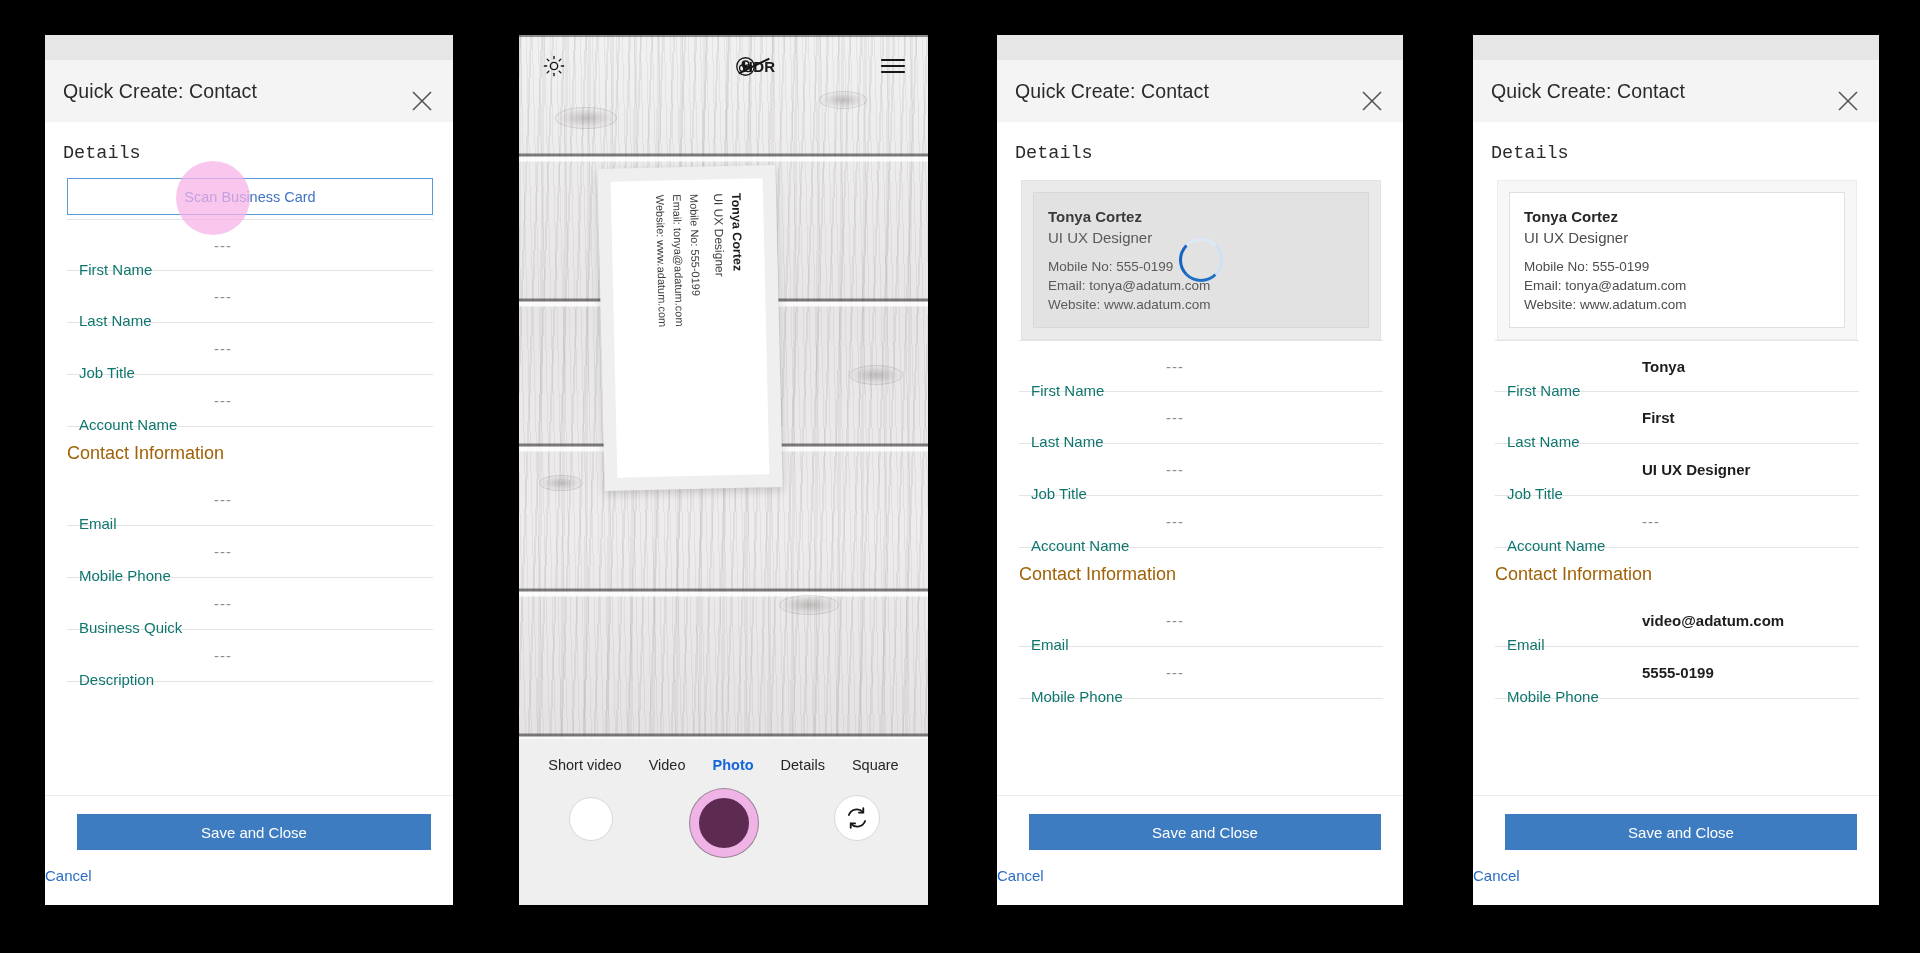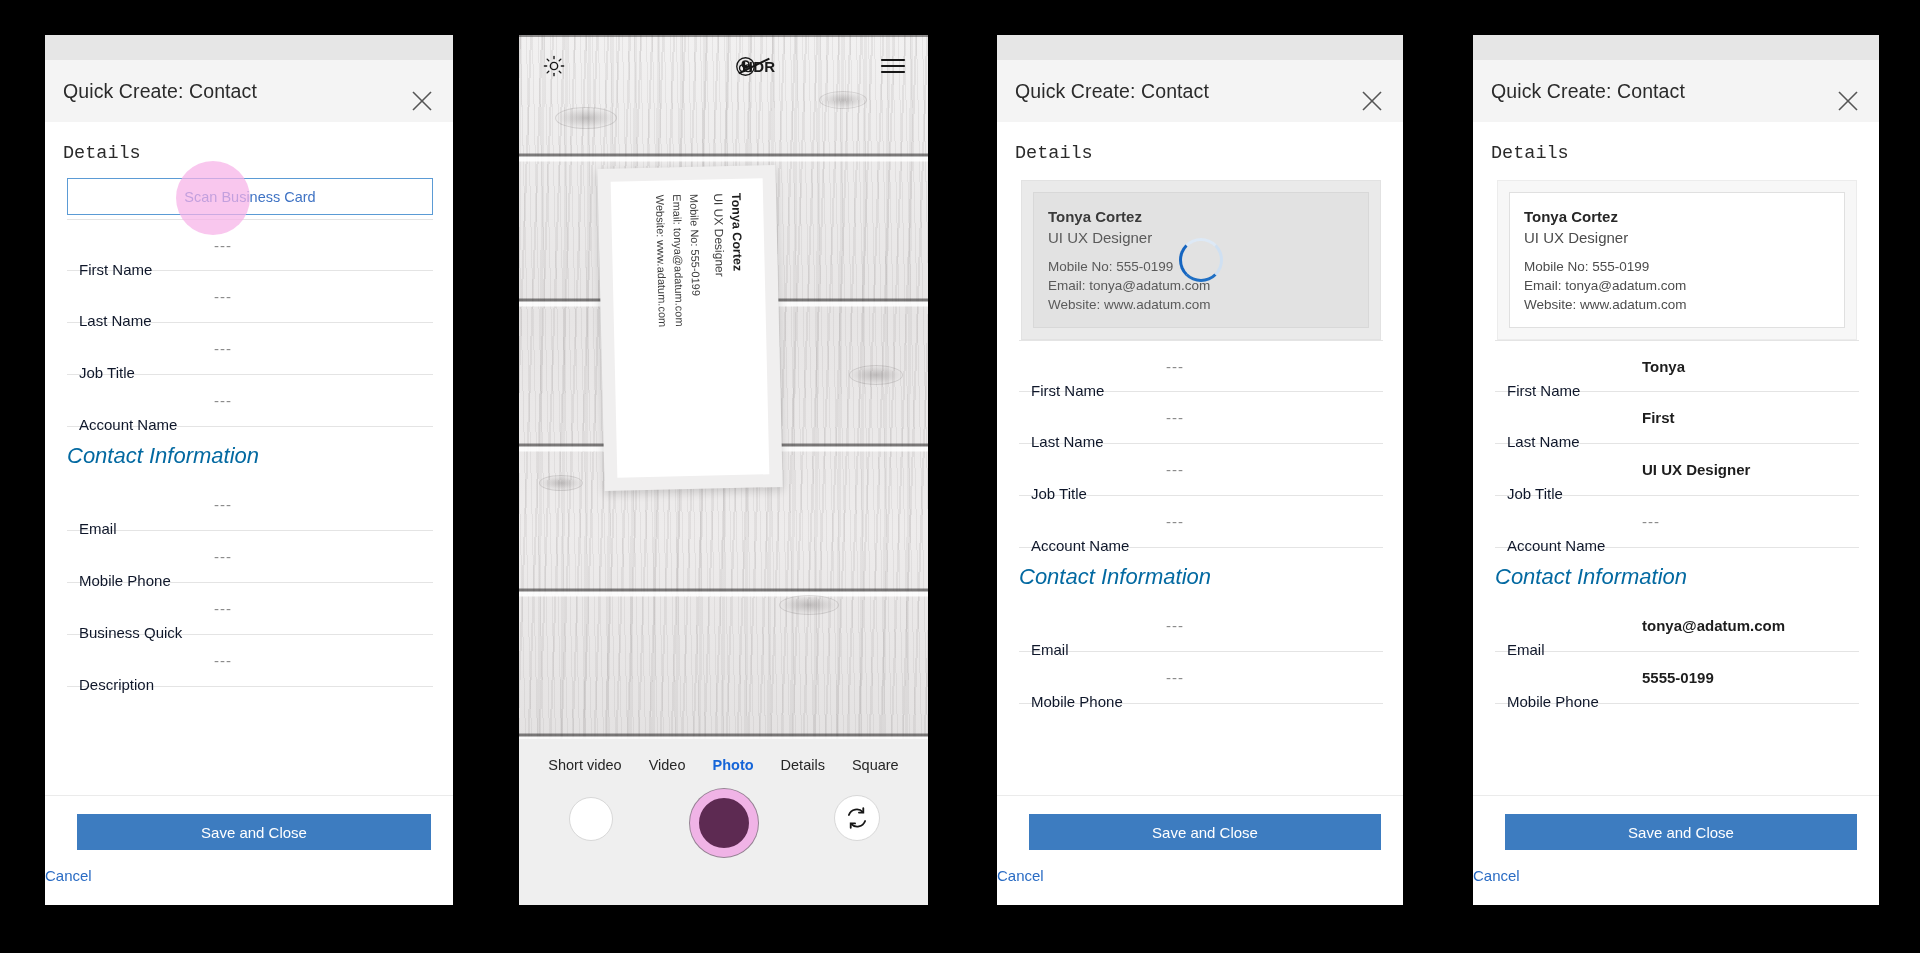--- a/index.html
+++ b/index.html
@@ -64,30 +64,30 @@
   .touch-dot.scan{left:131px;top:-13px;width:74px;height:74px;}
 
   .field-list{padding:0 20px 0 22px;}
   .field{
     display:flex;align-items:center;
     height:52px;border-bottom:1px solid #e4e4e4;
     padding-left:12px;box-sizing:border-box;
   }
   .field:first-child{border-top:1px solid #e4e4e4;}
   .field .f-label{
-    flex:0 0 135px;font-size:15px;color:#0f172a;font-weight:400;margin-top:48px;
+    flex:0 0 135px;font-size:15px;color:#0f766e;font-weight:400;margin-top:48px;
   }
   .field .f-value{
     font-size:15px;color:#8c8c8c;letter-spacing:1px;
   }
   .field .f-value.filled{
     color:#1d1d1d;font-weight:bold;letter-spacing:0;font-size:15px;
   }
   .group-head{
-    font-size:22px;color:#0369a1;padding:16px 0 10px 0;font-style:italic;
+    font-size:18px;color:#a16207;padding:16px 0 10px 0;
   }
 
   .dlg-footer{
     position:absolute;left:0;bottom:0;width:100%;
     height:110px;background:#fff;
     border-top:1px solid #ebebeb;
     box-sizing:border-box;
   }
   .save-btn{
     margin:18px 22px 0 32px;height:36px;
@@ -493,21 +493,21 @@
           <span class="f-label">Job Title</span>
           <span class="f-value filled">UI UX Designer</span>
         </div>
         <div class="field">
           <span class="f-label">Account Name</span>
           <span class="f-value">---</span>
         </div>
         <div class="group-head">Contact Information</div>
         <div class="field">
           <span class="f-label">Email</span>
-          <span class="f-value filled">tonya@adatum.com</span>
+          <span class="f-value filled">video@adatum.com</span>
         </div>
         <div class="field">
           <span class="f-label">Mobile Phone</span>
           <span class="f-value filled">5555-0199</span>
         </div>
       </div>
     </div>
     <div class="dlg-footer">
       <div class="save-btn">Save and Close</div>
       <div class="cancel-btn">Cancel</div>

